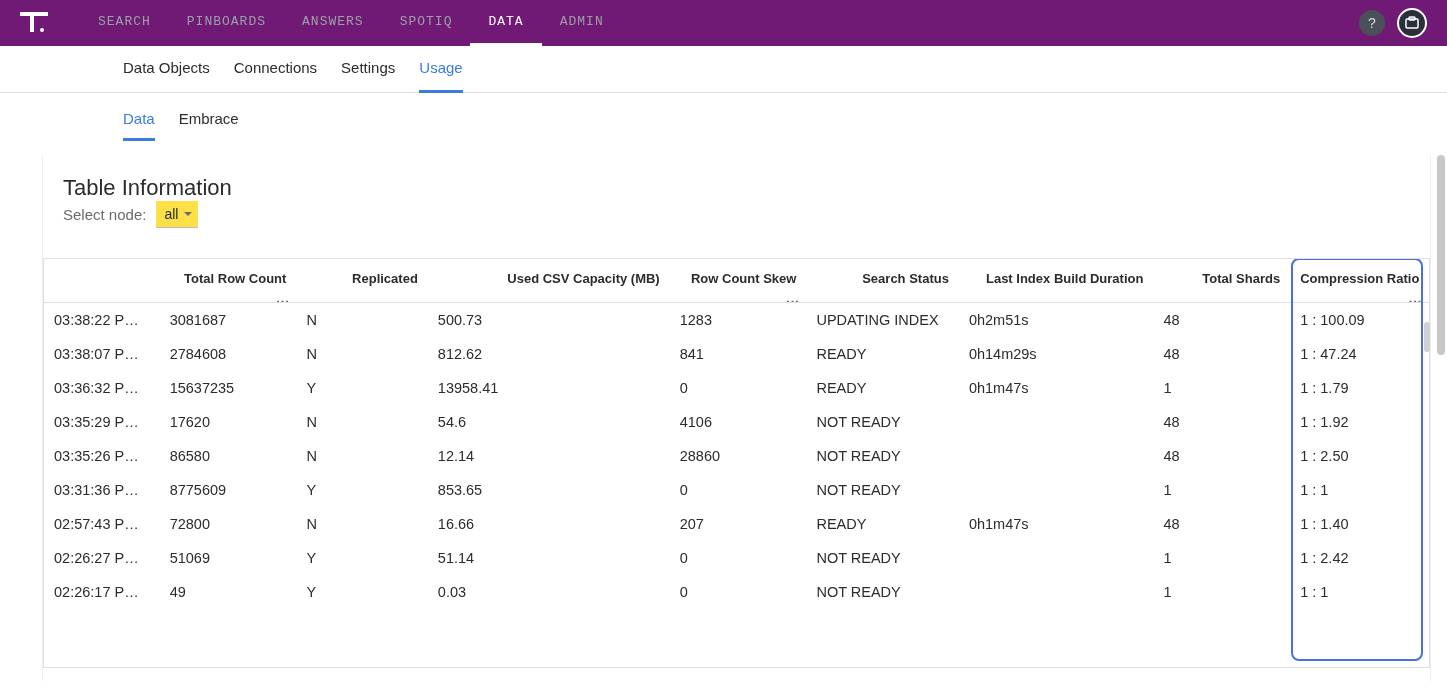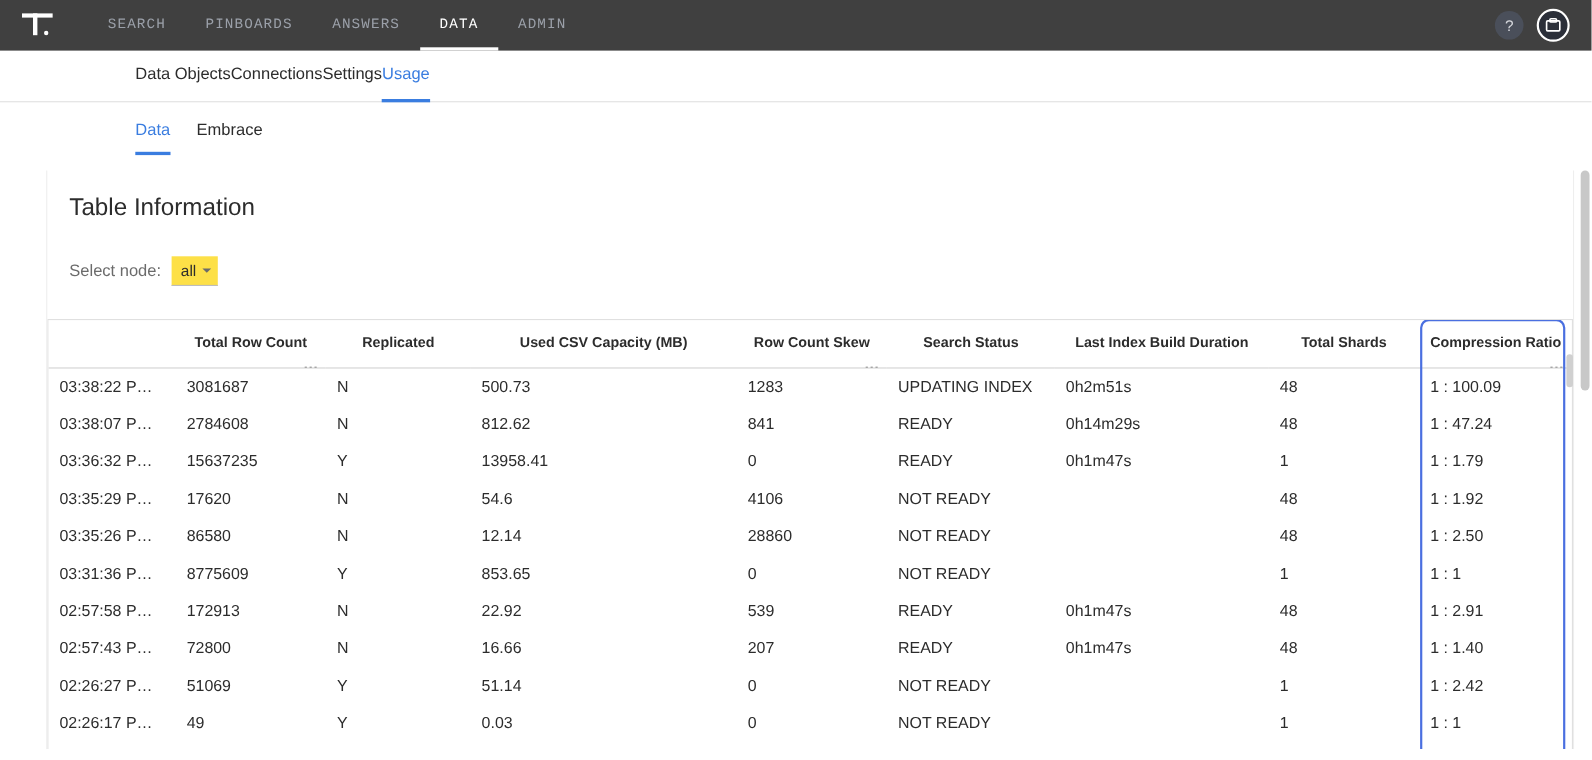--- a/index.html
+++ b/index.html
@@ -1,41 +1,41 @@
 <!DOCTYPE html>
 <html><head>
 <meta charset="utf-8">
 <style>
 * { margin: 0; padding: 0; box-sizing: border-box; }
 body { font-family: -apple-system, BlinkMacSystemFont, "Segoe UI", Helvetica, Arial, sans-serif; background: #fff; color: #2c2c2c; width: 1447px; height: 691px; overflow: hidden; position: relative; }
-.topnav { background: #404040; height: 46px; display: flex; align-items: center; padding: 0 20px; color: #b0b5bd; }
+.topnav { background: #701a75; height: 46px; display: flex; align-items: center; padding: 0 20px; color: #b0b5bd; }
 .logo { width: 40px; height: 46px; display: flex; align-items: center; justify-content: flex-start; }
 .logo svg { fill: #fff; }
 .topnav-items { display: flex; gap: 0; margin-left: 20px; }
 .topnav-item { font-family: "Courier New", monospace; letter-spacing: 1px; font-size: 13px; padding: 0 18px; height: 46px; display: flex; align-items: center; color: #9ba0a9; cursor: pointer; border-bottom: 3px solid transparent; }
 .topnav-item.active { color: #fff; border-bottom-color: #fff; }
 .topnav-right { margin-left: auto; display: flex; align-items: center; gap: 12px; }
 .help-circle { width: 26px; height: 26px; border-radius: 50%; background: #4a4f5a; color: #d6d8dd; display: flex; align-items: center; justify-content: center; font-size: 14px; cursor: pointer; }
 .avatar { width: 30px; height: 30px; border-radius: 50%; border: 2px solid #fff; background: #2b2f39; display: flex; align-items: center; justify-content: center; cursor: pointer; }
 .avatar svg { fill: #fff; }
-.subnav1 { height: 47px; border-bottom: 1px solid #e0e0e0; display: flex; align-items: center; padding-left: 123px; }
+.subnav1 { height: 47px; border-bottom: 1px solid #e0e0e0; display: flex; align-items: center; padding-left: 123px; gap: 24px; }
 .subnav1-item { font-size: 15px; color: #2c2c2c; height: 47px; display: flex; align-items: center; cursor: pointer; border-bottom: 3px solid transparent; }
 .subnav1-item.active { color: #3a7de0; border-bottom-color: #3a7de0; }
 .subnav2 { height: 48px; display: flex; align-items: center; padding-left: 123px; gap: 24px; border-bottom: 1px solid transparent; }
 .subnav2-item { font-size: 15px; color: #2c2c2c; height: 48px; display: flex; align-items: center; cursor: pointer; border-bottom: 3px solid transparent; padding-top: 6px; }
 .subnav2-item.active { color: #3a7de0; border-bottom-color: #3a7de0; }
 .content { position: absolute; left: 42px; top: 155px; right: 16px; bottom: 10px; background: #fff; border: 1px solid #eee; border-top: none; border-bottom: none; padding: 20px 0 0 0; overflow: hidden; }
 .page-title { font-size: 22px; font-weight: 400; color: #2c2c2c; padding-left: 20px; }
-.select-node-row { margin-top: 32px; padding-left: 20px; display: flex; align-items: center; gap: 10px; }
+.select-node-row { padding-left: 20px; display: flex; align-items: center; gap: 10px; }
 .select-node-label { color: #6b6b6b; font-size: 15px; }
 .select-dropdown { background: #fde047; border: none; border-bottom: 1px solid #bdbdbd; padding: 5px 20px 5px 8px; font-size: 14px; color: #2c2c2c; cursor: pointer; position: relative; }
 .select-dropdown::after { content: ""; position: absolute; right: 6px; top: 50%; width: 0; height: 0; border-left: 4px solid transparent; border-right: 4px solid transparent; border-top: 4px solid #6b6b6b; transform: translateY(-50%); }
 .table-wrap { margin-top: 30px; border: 1px solid #e0e0e0; position: relative; height: 410px; overflow: hidden; }
 .data-table { width: 100%; border-collapse: collapse; table-layout: fixed; }
-.data-table th { text-align: center; font-weight: 600; font-size: 13px; color: #2c2c2c; padding: 12px 10px 16px 10px; border-bottom: 1px solid #e0e0e0; white-space: nowrap; overflow: hidden; position: relative; }
+.data-table th { text-align: right; font-weight: 600; font-size: 13px; color: #2c2c2c; padding: 12px 10px 16px 10px; border-bottom: 1px solid #e0e0e0; white-space: nowrap; overflow: hidden; position: relative; }
 .data-table td { font-size: 14.5px; color: #2c2c2c; padding: 9px 10px; white-space: nowrap; overflow: hidden; text-overflow: ellipsis; }
 .col-time { width: 110px; }
 .col-rowcount { width: 130px; }
 .col-replicated { width: 125px; }
 .col-csv { width: 230px; }
 .col-skew { width: 130px; }
 .col-search { width: 145px; }
 .col-index { width: 185px; }
 .col-shards { width: 130px; }
 .col-ratio { width: 132px; }
@@ -53,20 +53,21 @@
     <svg width="28" height="22" viewBox="0 0 28 22">
         <rect x="0" y="0" width="28" height="4"></rect>
         <rect x="10" y="0" width="4" height="20"></rect>
         <circle cx="22" cy="18" r="2"></circle>
       </svg>
   </div>
   <div class="topnav-items" id="topnav-items">
       <div class="topnav-item">SEARCH</div>
       <div class="topnav-item">PINBOARDS</div>
       <div class="topnav-item">ANSWERS</div>
+      <div class="topnav-item">SPOTIQ</div>
       <div class="topnav-item active">DATA</div>
       <div class="topnav-item">ADMIN</div>
     </div>
   <div class="topnav-right">
     <div class="help-circle">?</div>
     <div class="avatar">
       <svg width="16" height="14" viewBox="0 0 16 14">
           <rect x="2" y="3" width="12" height="9" rx="1" fill="none" stroke="#fff" stroke-width="1.5"></rect>
           <rect x="5" y="1" width="6" height="3" rx="1" fill="none" stroke="#fff" stroke-width="1.5"></rect>
         </svg>
@@ -178,31 +179,20 @@
             <td>8775609</td>
             <td>Y</td>
             <td>853.65</td>
             <td>0</td>
             <td>NOT READY</td>
             <td></td>
             <td>1</td>
             <td>1 : 1</td>
           </tr>
           <tr>
-            <td>02:57:58 P…</td>
-            <td>172913</td>
-            <td>N</td>
-            <td>22.92</td>
-            <td>539</td>
-            <td>READY</td>
-            <td>0h1m47s</td>
-            <td>48</td>
-            <td>1 : 2.91</td>
-          </tr>
-          <tr>
             <td>02:57:43 P…</td>
             <td>72800</td>
             <td>N</td>
             <td>16.66</td>
             <td>207</td>
             <td>READY</td>
             <td>0h1m47s</td>
             <td>48</td>
             <td>1 : 1.40</td>
           </tr>

